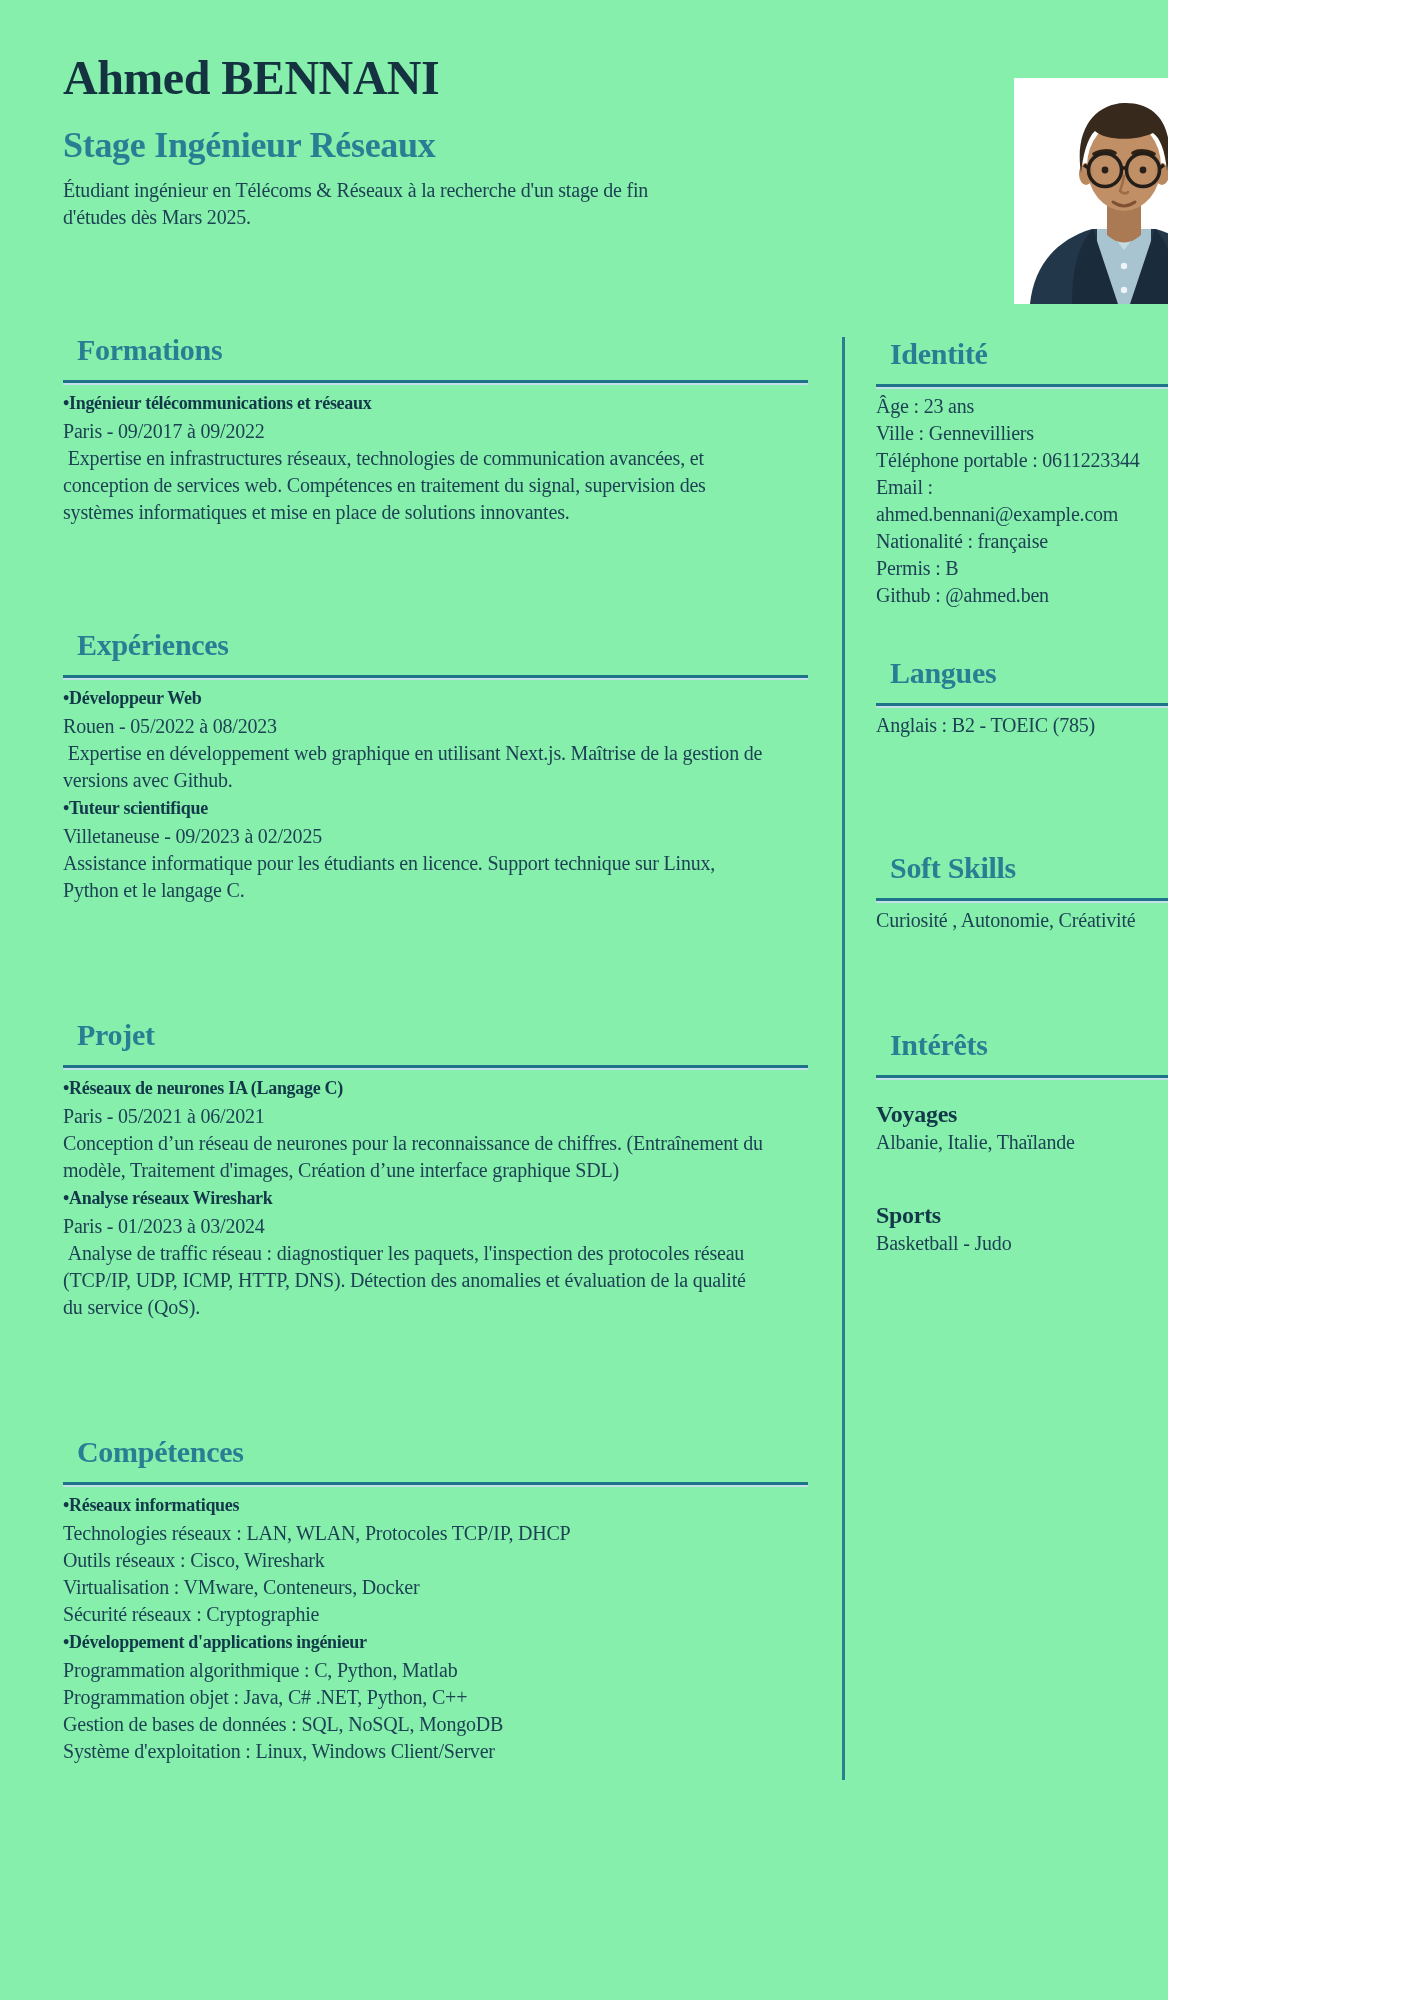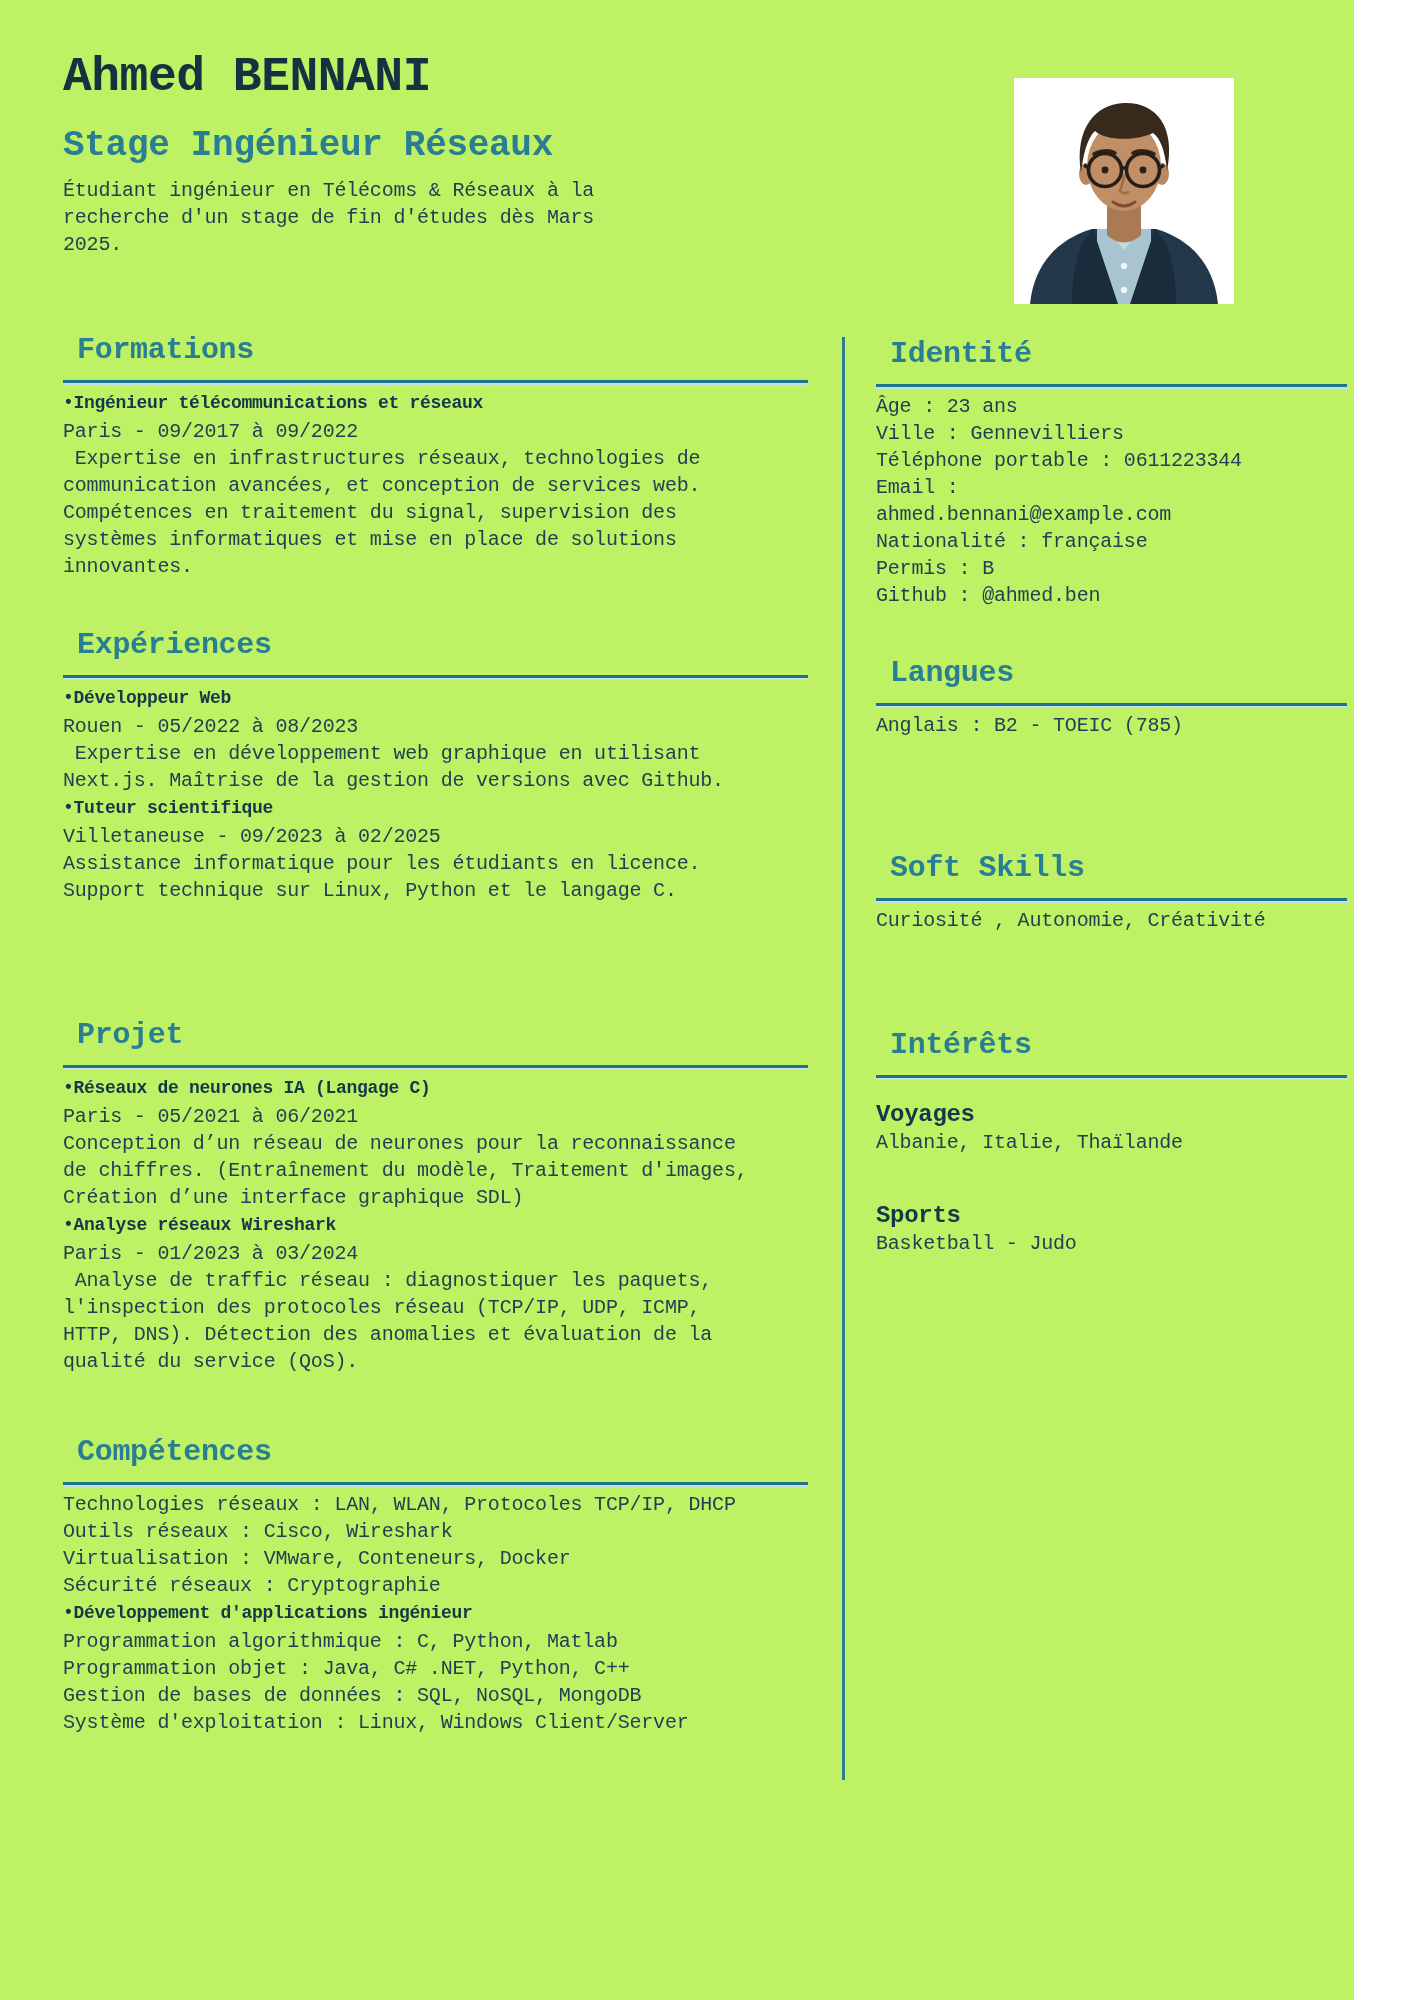--- a/index.html
+++ b/index.html
@@ -1,21 +1,21 @@
 <!DOCTYPE html>
 <html><head>
 <meta charset="utf-8">
 <style>
   * { margin:0; padding:0; box-sizing:border-box; }
   html,body { background:#ffffff; }
   .page {
     position:relative;
-    width:1354px; height:2000px;
-    background:#bef264;
-    font-family:Liberation Mono, monospace;
+    width:1168px; height:2000px;
+    background:#86efac;
+    font-family:Liberation Serif, serif;
     color:#1d4254;
     overflow:hidden;
   }
   
   .header { position:absolute; left:63px; top:52px; width:760px; }
   .name {
     font-size:48px; font-weight:700; color:#14323f;
     line-height:1.08; letter-spacing:-0.5px;
   }
   .job-title {
@@ -181,20 +181,21 @@
         <div class="item-desc">&nbsp;Analyse de traffic réseau : diagnostiquer les paquets, l'inspection des protocoles réseau (TCP/IP, UDP, ICMP, HTTP, DNS). Détection des anomalies et évaluation de la qualité du service (QoS).</div>
       </div>
     </div>
   </div>
 
   <div class="section sec-left" id="sec-competences">
     <div class="sec-heading">Compétences</div>
     <div class="rule"></div>
     <div class="sec-body">
       <div>
+        <div class="item-title">•Réseaux informatiques</div>
         <div class="item-desc">Technologies réseaux : LAN, WLAN, Protocoles TCP/IP, DHCP
 Outils réseaux : Cisco, Wireshark
 Virtualisation : VMware, Conteneurs, Docker
 Sécurité réseaux : Cryptographie</div>
       </div>
       <div>
         <div class="item-title">•Développement d'applications ingénieur</div>
         <div class="item-desc">Programmation algorithmique : C, Python, Matlab
 Programmation objet : Java, C# .NET, Python, C++
 Gestion de bases de données : SQL, NoSQL, MongoDB

